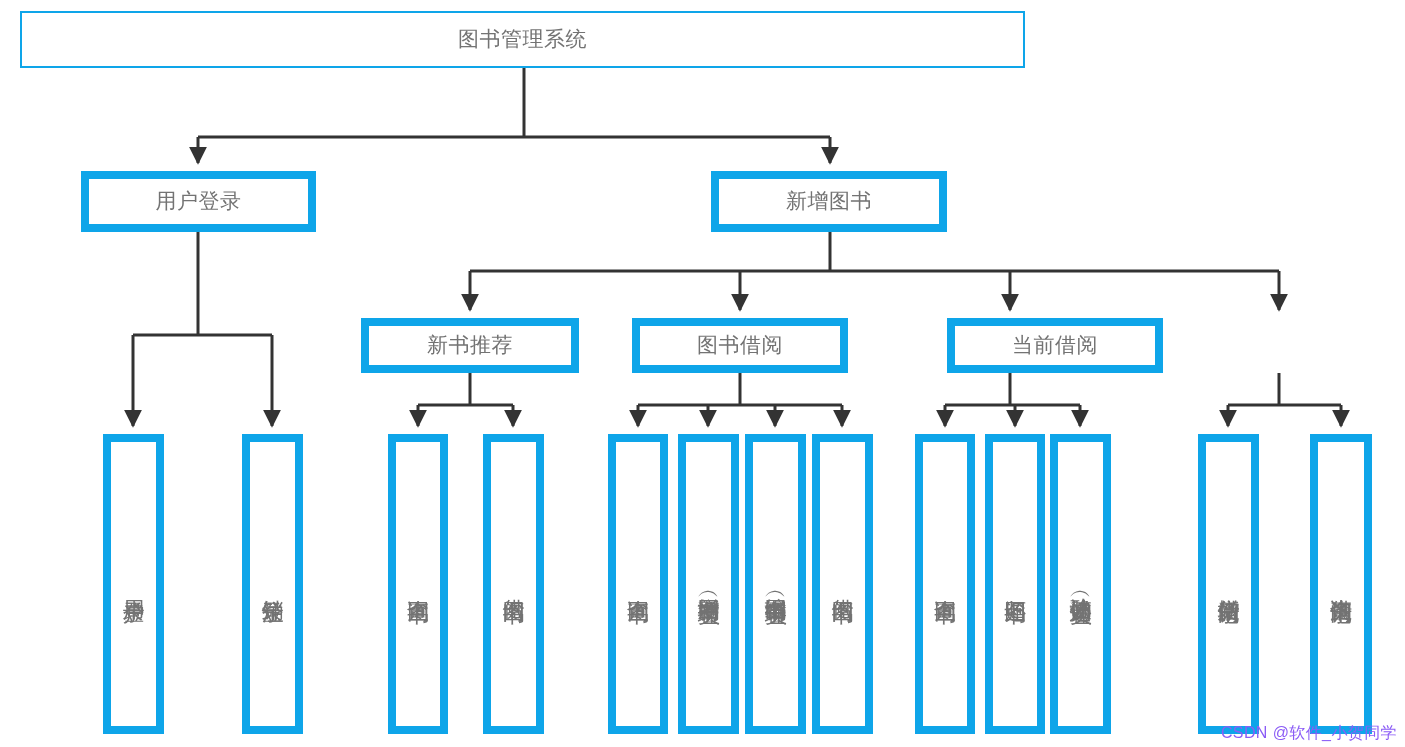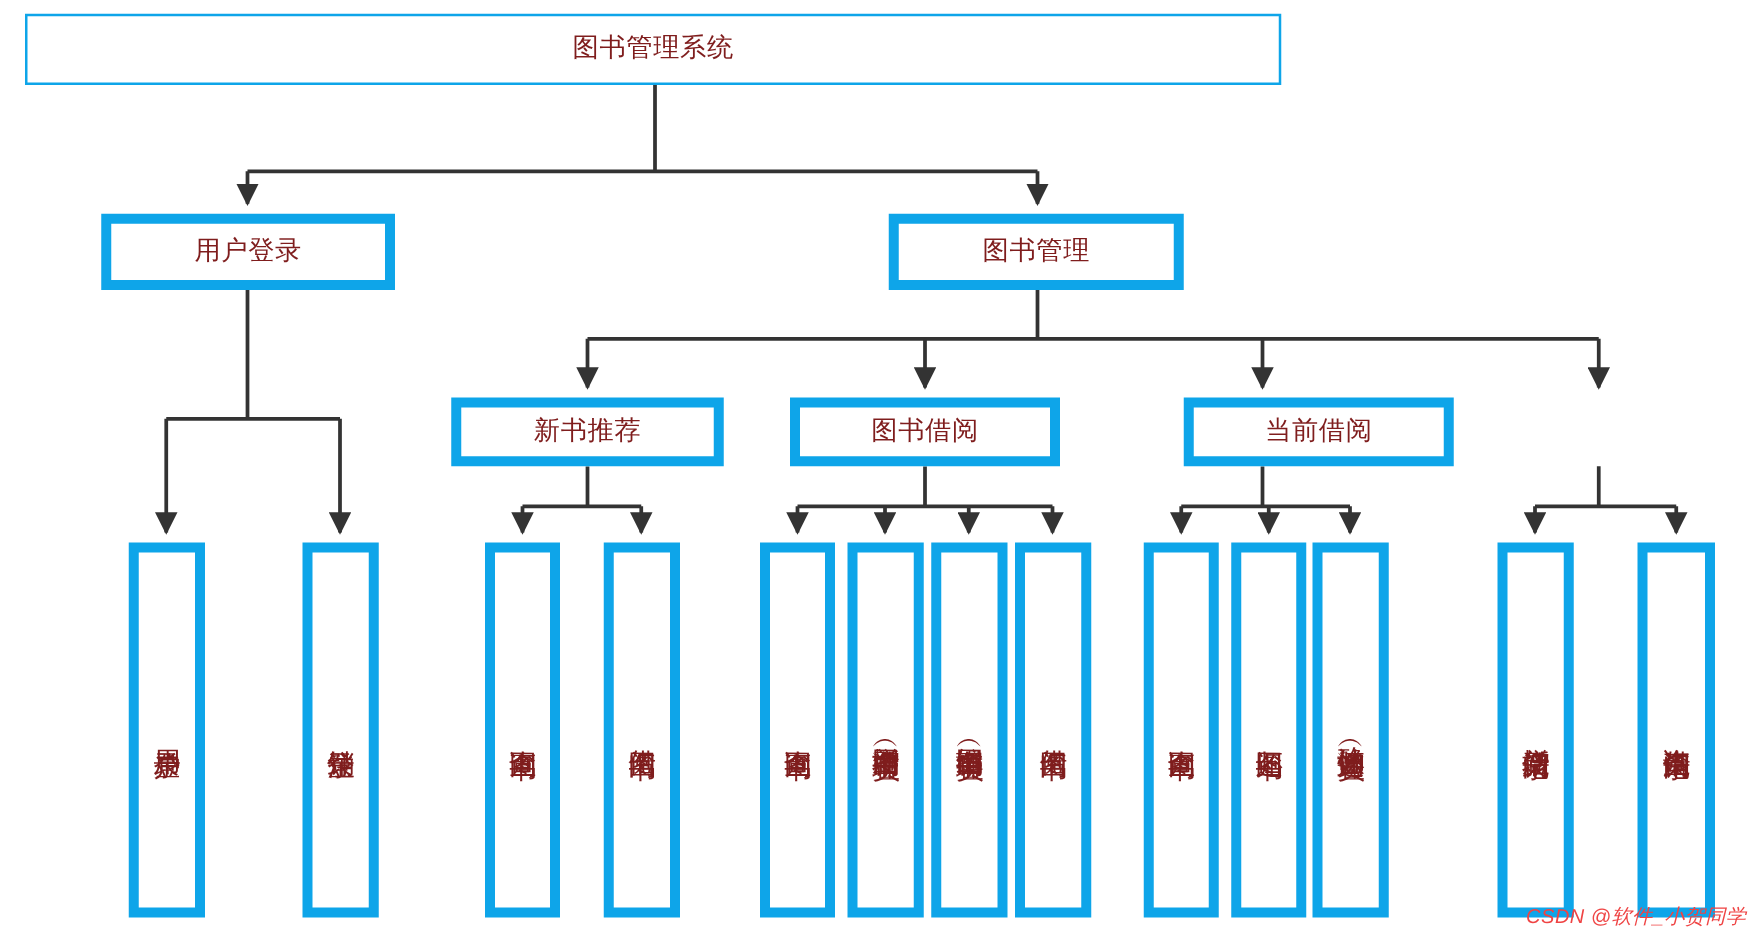--- a/index.html
+++ b/index.html
@@ -26,21 +26,21 @@
     pointer-events: none;
   }
   .node {
     position: absolute;
     box-sizing: border-box;
     background: #ffffff;
     border: 8px solid #0ea5e9;
     display: flex;
     align-items: center;
     justify-content: center;
-    color: #7f1d1d;
+    color: #737373;
   }
   .node .label {
     display: block;
     text-align: center;
     line-height: 1.16;
   }
   
   .node.h .label {
     font-size: 21px;
     letter-spacing: 0.5px;
@@ -60,24 +60,23 @@
     max-height: 100%;
   }
   #root-node {
     border-width: 2px;
   }
   #watermark {
     position: absolute;
     right: 8px;
     bottom: 3px;
     font-size: 16px;
-    color: #ef4444;
+    color: #8b5cf6;
     white-space: nowrap;
     letter-spacing: 0.4px;
-    font-style: italic;
   }
 </style>
 </head>
 <body>
 
 <div id="canvas">
 
   <svg id="wires" viewBox="0 0 1405 747" xmlns="http://www.w3.org/2000/svg">
     <defs>
       <marker id="arrow" viewBox="0 0 10 10" refX="9" refY="5" markerWidth="6" markerHeight="6" orient="auto-start-reverse">
@@ -129,21 +128,21 @@
   </svg>
 
   <div class="node h" id="root-node" style="left:20px; top:11px; width:1005px; height:57px;">
     <span class="label">图书管理系统</span>
   </div>
 
   <div class="node h" style="left:81px; top:171px; width:235px; height:61px;">
     <span class="label">用户登录</span>
   </div>
   <div class="node h" style="left:711px; top:171px; width:236px; height:61px;">
-    <span class="label">图书管理</span>
+    <span class="label">新增图书</span>
   </div>
 
   <div class="node h" style="left:632px; top:318px; width:216px; height:55px;">
     <span class="label">图书借阅</span>
   </div>
   <div class="node h" style="left:361px; top:318px; width:218px; height:55px;">
     <span class="label">新书推荐</span>
   </div>
   <div class="node h" style="left:902px; top:318px; width:216px; height:55px;margin-left:45px;">
     <span class="label">当前借阅</span>

